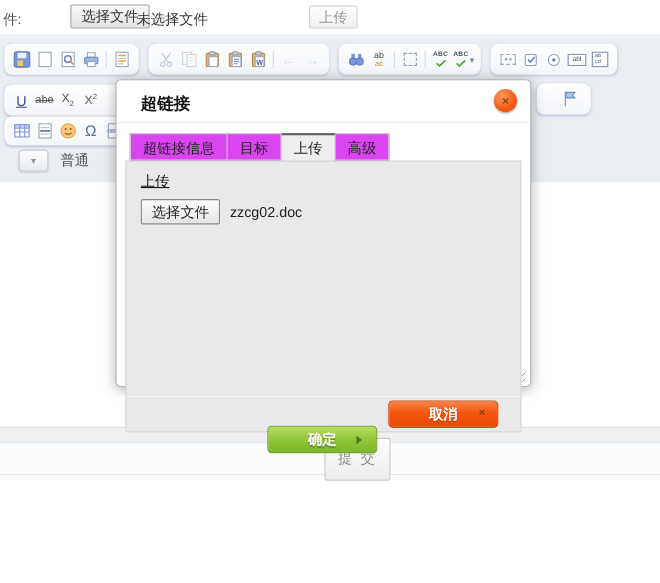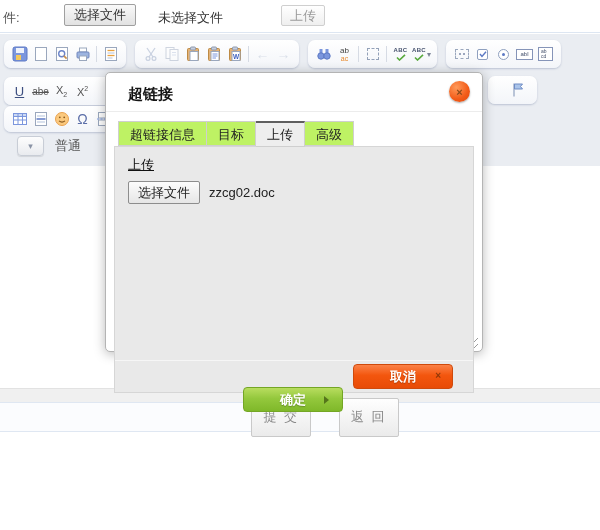--- a/index.html
+++ b/index.html
@@ -4,21 +4,21 @@
 <style>
   * { margin:0; padding:0; box-sizing:border-box; }
   html,body { width:600px; height:530px; background:#fff; font-family:"Liberation Sans","DejaVu Sans",sans-serif; }
   .screen { position:relative; width:600px; height:530px; overflow:hidden; background:#fff; }
 
   
   .topbar { position:absolute; left:0; top:0; width:600px; height:33px; background:#fff; border-bottom:1px solid #dde6f2; }
   .topbar-label { position:absolute; left:3px; top:9px; font-size:13px; color:#555; }
   .native-btn { position:absolute; left:64px; top:4px; height:22px; padding:0 9px; font-size:13px; color:#333;
      background:linear-gradient(#f9f9f9,#e2e2e2); border:1px solid #9f9f9f; border-radius:2px; }
-  .nofile { position:absolute; left:158px; top:9px; font-size:13px; color:#333; }
+  .nofile { position:absolute; left:124px; top:9px; font-size:13px; color:#333; }
   .upload-top-btn { position:absolute; left:281px; top:5px; height:21px; padding:0 8px; font-size:13px; color:#9a9a9a;
      background:linear-gradient(#ffffff,#efefef); border:1px solid #cfcfcf; border-radius:2px; }
   .topbar-note { position:absolute; left:333px; top:9px; font-size:13px; color:#949494; }
 
   
   .toolbar-zone { position:absolute; left:0; top:34px; width:600px; height:132px; background:#eaedf2; }
   .tb-row { position:absolute; left:4px; display:flex; align-items:center; }
   .row1 { top:5px;  height:30px; }
   .row2 { top:42px; height:30px; }
   .row3 { top:71px; height:28px; }
@@ -72,21 +72,21 @@
   
   .dialog { position:absolute; left:105px; top:72px; width:378px; height:280px; background:#fff;
      border:1px solid #b4b4b4; border-radius:5px; box-shadow:0 2px 12px rgba(0,0,0,.28); z-index:50; }
   .dlg-title { position:absolute; left:0; top:0; right:0; height:39px; padding:12px 0 0 22px;
      font-size:15px; font-weight:bold; color:#141414; border-bottom:1px solid #ececec; }
   .dlg-close { position:absolute; right:12px; top:8px; width:21px; height:21px; border-radius:50%;
      background:radial-gradient(circle at 35% 30%, #ff9a5a, #f25a17 60%, #df490e);
      box-shadow:0 1px 2px rgba(0,0,0,.35); border:none; color:#8a4b1b; font-size:11px; font-weight:bold;
      display:flex; align-items:center; justify-content:center; cursor:pointer; }
   .dlg-tabs { position:absolute; left:12px; top:48px; height:25px; display:flex; z-index:2; }
-  .dlg-tab { padding:4px 11px 0; font-size:13px; color:#222; background:#bef264;
+  .dlg-tab { padding:4px 11px 0; font-size:13px; color:#222; background:#d946ef;
      border:1px solid #cfcfcf; border-left:none; cursor:pointer; }
   .dlg-tab:first-child { border-left:1px solid #cfcfcf; }
   .dlg-tab.active { border-top:2px solid #5f5f5f; padding-top:3px; background:#eeeeee; margin-bottom:-1px; }
   .dlg-body { position:absolute; left:8px; top:73px; width:360px; height:247px;
      background:#e9e9e9; border:1px solid #d6d6d6; z-index:1; padding:9px 13px; }
   .upload-label { font-size:13px; color:#111; text-decoration:underline; }
   .file-row { display:flex; align-items:center; gap:9px; margin-top:7px; }
   .dlg-file-btn { height:23px; padding:0 9px; font-size:13px; color:#222;
      background:linear-gradient(#fcfcfc,#e6e6e6); border:1px solid #8d8d8d; border-radius:2px; }
   .fname { font-size:13px; color:#222; }
@@ -353,21 +353,20 @@
       <span class="combo-label">普通</span>
     </div>
   </div>
 
   <div class="editor">
     <div class="elements-path"></div>
   </div>
 
   <div class="submit-strip">
     <button class="page-btn">提 交</button>
-    <button class="page-btn">返 回</button>
   </div>
 
   <div class="dialog">
     <div class="dlg-title">超链接</div>
     <button class="dlg-close">×</button>
 
     <div class="dlg-tabs">
       <span class="dlg-tab">超链接信息</span>
       <span class="dlg-tab">目标</span>
       <span class="dlg-tab active">上传</span>

